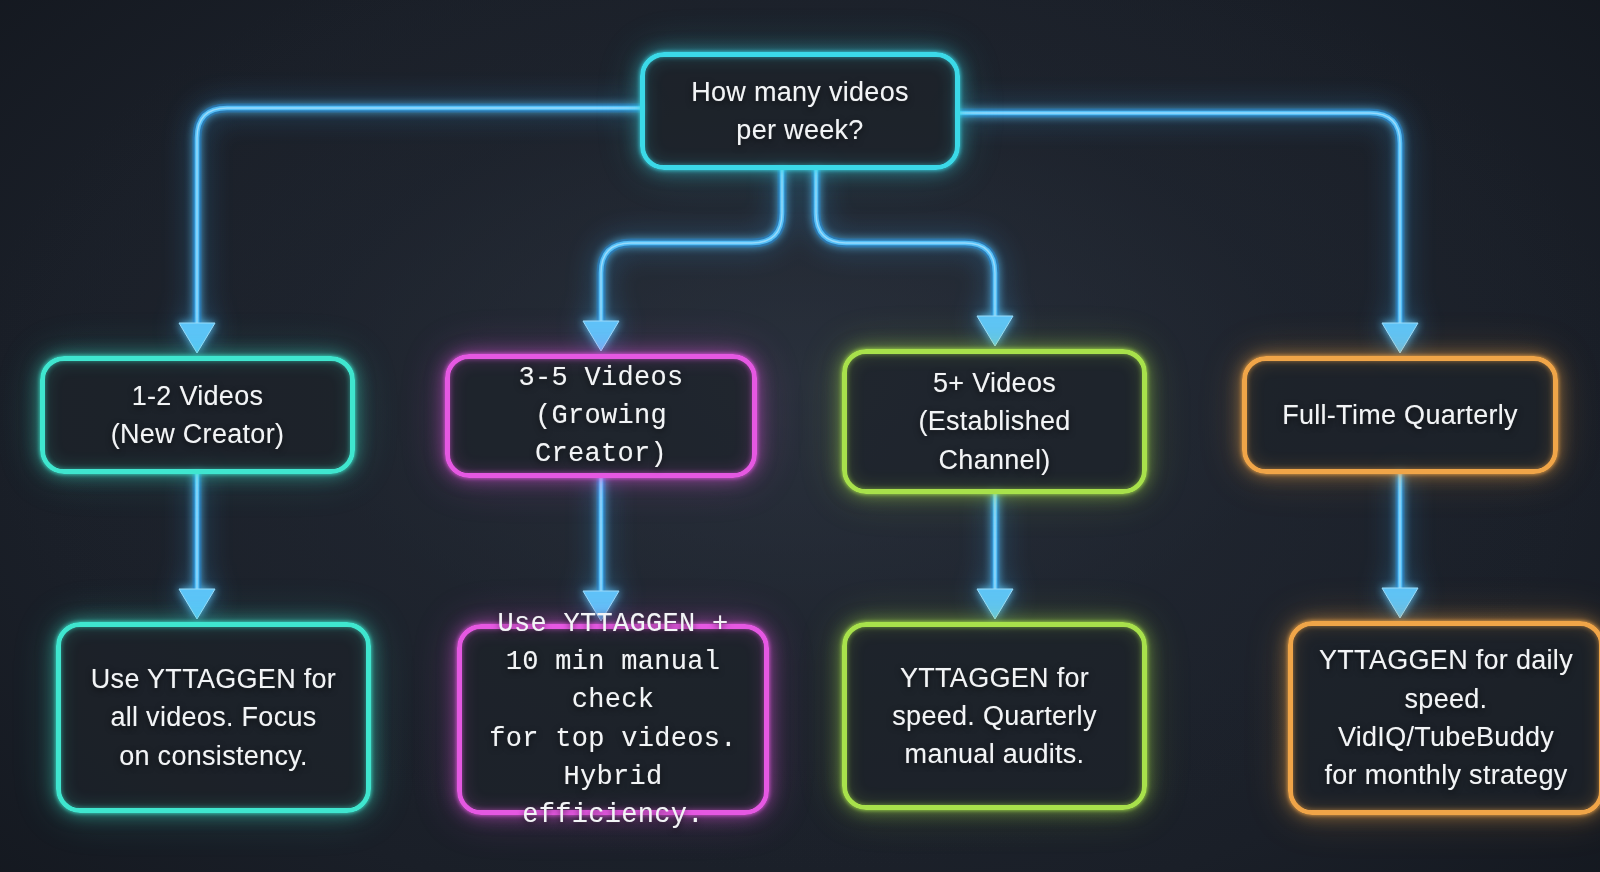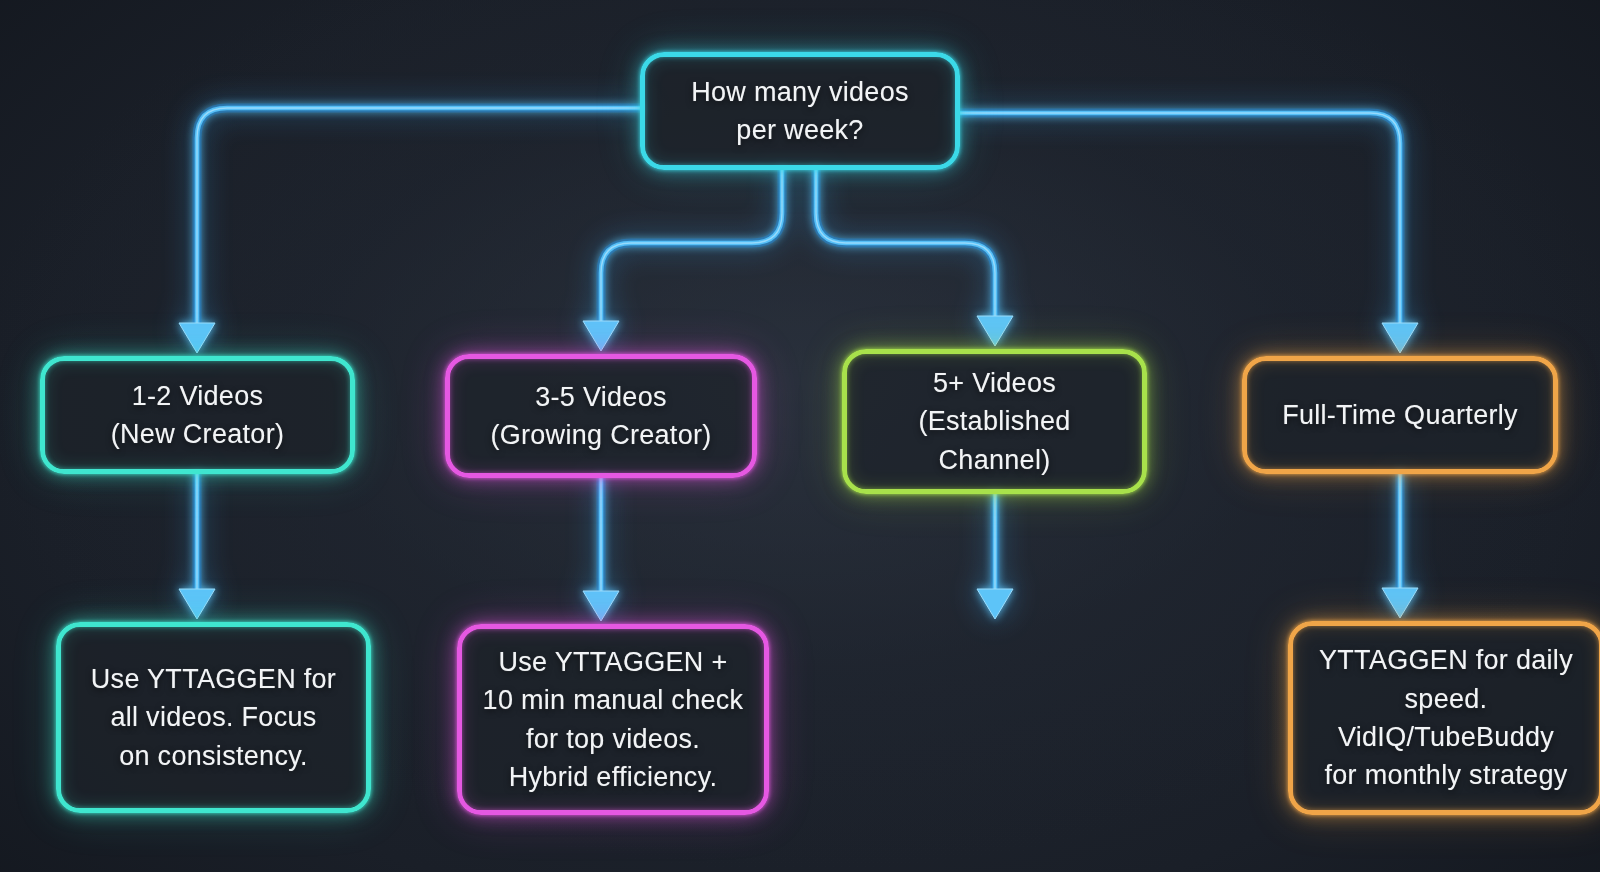--- a/index.html
+++ b/index.html
@@ -61,20 +61,21 @@
     border-color: #3fe6cf;
     box-shadow: 0 0 4px rgba(63,230,207,0.95), 0 0 18px rgba(63,230,207,0.55),
                 0 0 44px rgba(63,230,207,0.22), inset 0 0 5px rgba(63,230,207,0.55),
                 inset 0 0 18px rgba(63,230,207,0.20);
   }
   .neon-magenta {
     border-color: #e558e2;
     box-shadow: 0 0 4px rgba(229,88,226,0.95), 0 0 18px rgba(229,88,226,0.55),
                 0 0 44px rgba(229,88,226,0.25), inset 0 0 5px rgba(229,88,226,0.55),
                 inset 0 0 18px rgba(229,88,226,0.20);
+    font-family: Liberation Mono, monospace;
   }
   .neon-green {
     border-color: #a8e14b;
     box-shadow: 0 0 4px rgba(168,225,75,0.95), 0 0 18px rgba(168,225,75,0.55),
                 0 0 44px rgba(168,225,75,0.22), inset 0 0 5px rgba(168,225,75,0.55),
                 inset 0 0 18px rgba(168,225,75,0.20);
   }
   .neon-orange {
     border-color: #f0a548;
     box-shadow: 0 0 4px rgba(240,165,72,0.95), 0 0 18px rgba(240,165,72,0.55),
@@ -177,20 +178,25 @@
 on consistency.</div>
   </div>
 
   <div class="node neon-magenta" style="left:445px; top:624px; width:312px; height:191px;margin-left:12px;">
     <div class="node-text">Use YTTAGGEN +
 10 min manual check
 for top videos.
 Hybrid efficiency.</div>
   </div>
 
+  <div class="node neon-green" style="left:842px; top:622px; width:305px; height:188px;">
+    <div class="node-text">YTTAGGEN for
+speed. Quarterly
+manual audits.</div>
+  </div>
 
   <div class="node neon-orange" style="left:1242px; top:621px; width:316px; height:194px;margin-left:46px;">
     <div class="node-text">YTTAGGEN for daily
 speed.
 VidIQ/TubeBuddy
 for monthly strategy</div>
   </div>
 
 </div>
 

